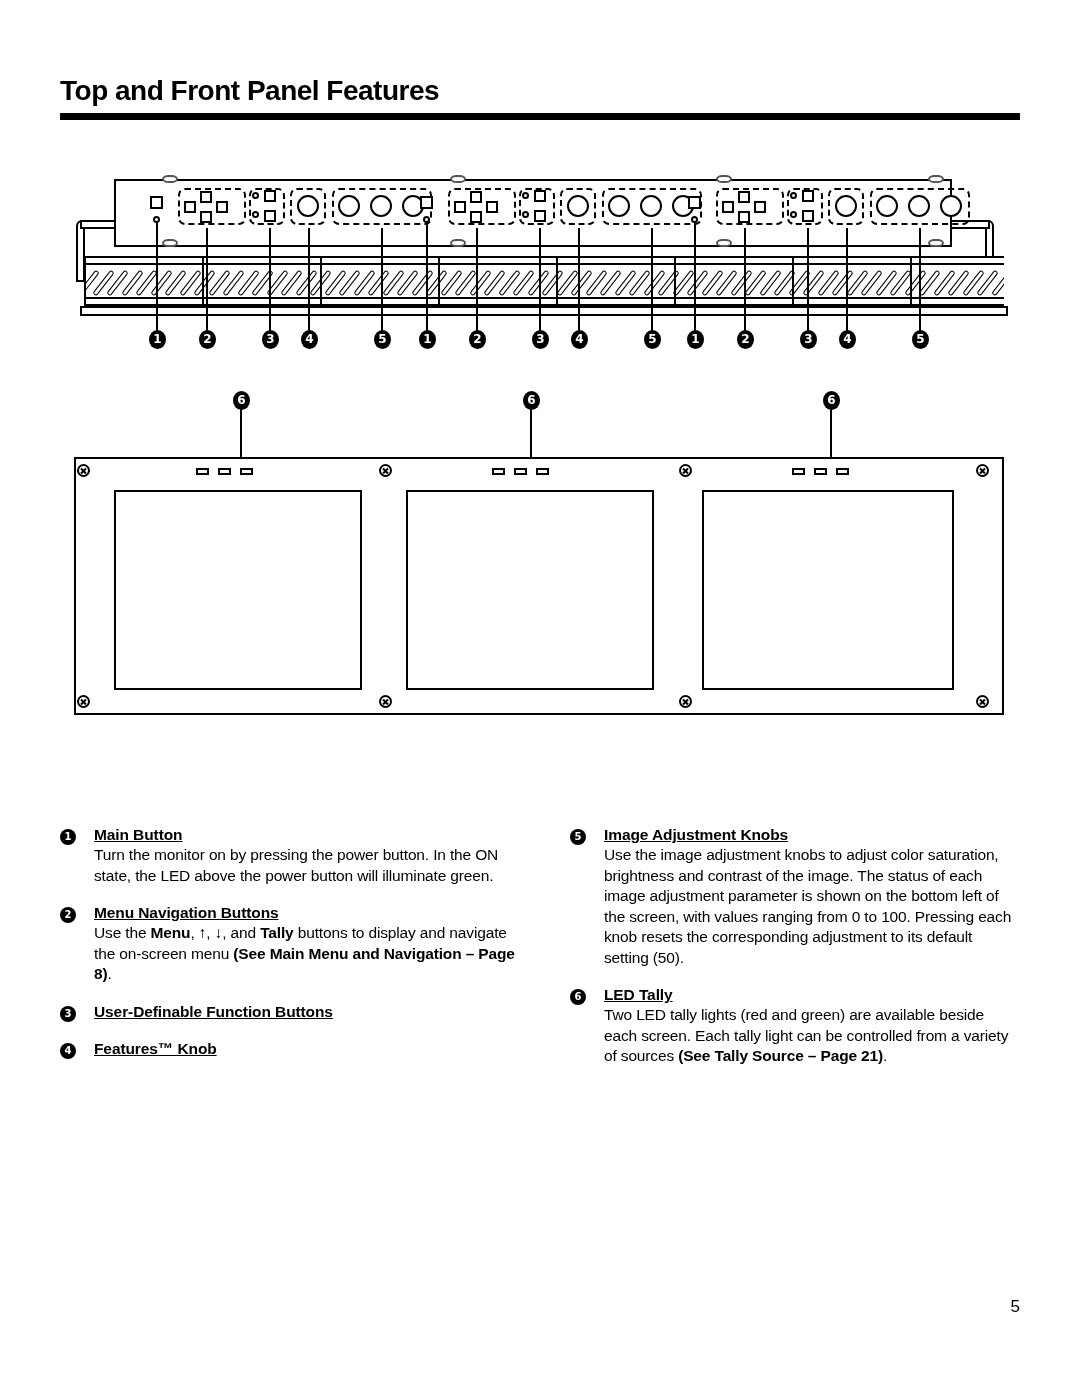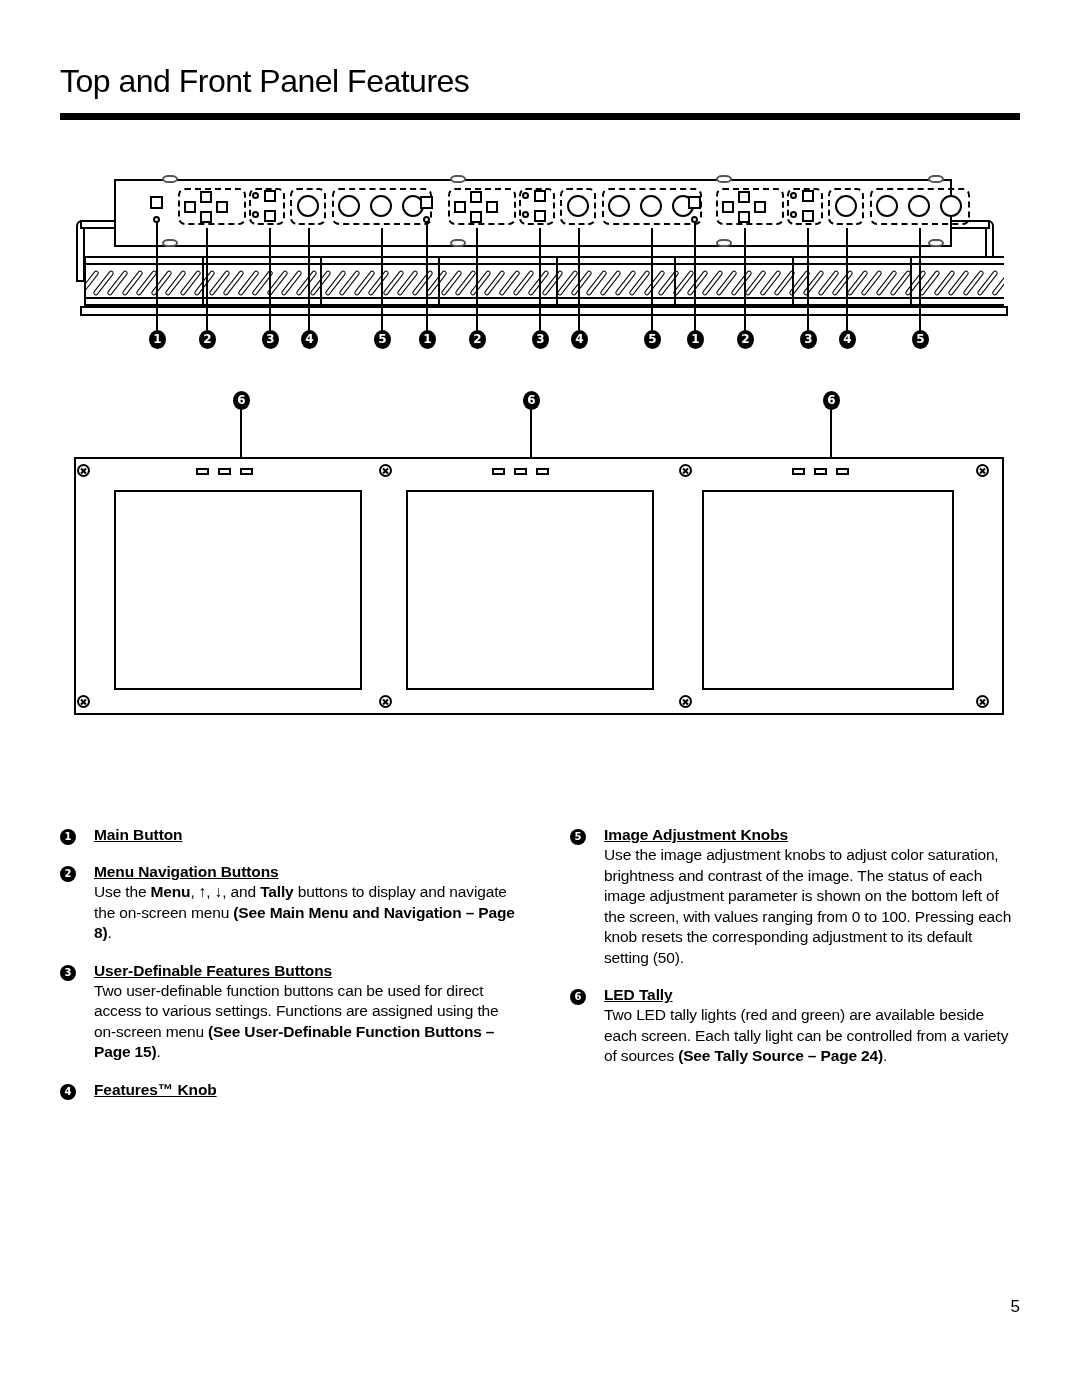--- a/index.html
+++ b/index.html
@@ -13,23 +13,23 @@
     position: relative;
     font-family: "Liberation Sans", sans-serif;
     color: #000000;
     overflow: hidden;
   }
 
   
   #page-title {
     position: absolute;
     left: 60px;
-    top: 58px;
-    font-size: 32px;
-    font-weight: normal;
+    top: 68px;
+    font-size: 28px;
+    font-weight: bold;
     letter-spacing: -0.5px;
     line-height: 46px;
     white-space: nowrap;
   }
   #title-rule {
     position: absolute;
     left: 60px;
     top: 113px;
     width: 960px;
     height: 7px;
@@ -543,40 +543,40 @@
         <div class="tally-led" style="left: 836px; top: 308px;"></div>
       </div>
   </div>
 
 </div>
 
 <div id="body-copy">
   <div class="col col-left" id="col-left">
       <div class="item">
         <div class="item-num">1</div>
-        <div class="item-content"><div class="item-head">Main Button </div></div>
+        <div class="item-content"><div class="item-head">Main Button </div><div class="item-body">Turn the monitor on by pressing the power button. In the ON state, the LED above the power button will illuminate green.</div></div>
       </div>
       <div class="item">
         <div class="item-num">2</div>
         <div class="item-content"><div class="item-head">Menu Navigation Buttons</div><div class="item-body">Use the <b>Menu</b>, ↑, ↓, and <b>Tally</b> buttons to display and navigate the on-screen menu <b>(See Main Menu and Navigation – Page 8)</b>.</div></div>
       </div>
       <div class="item">
         <div class="item-num">3</div>
-        <div class="item-content"><div class="item-head">User-Definable Features Buttons</div><div class="item-body">Two user-definable function buttons can be used for direct access to various settings. Functions are assigned using the on-screen menu <b>(See User-Definable Function Buttons – Page 15)</b>.</div></div>
+        <div class="item-content"><div class="item-head">User-Definable Function Buttons</div></div>
       </div>
       <div class="item">
         <div class="item-num">4</div>
         <div class="item-content"><div class="item-head">Features™ Knob</div></div>
       </div>
     </div>
   <div class="col col-right" id="col-right">
       <div class="item">
         <div class="item-num">5</div>
         <div class="item-content"><div class="item-head">Image Adjustment Knobs</div><div class="item-body">Use the image adjustment knobs to adjust color saturation, brightness and contrast of the image. The status of each image adjustment parameter is shown on the bottom left of the screen, with values ranging from 0 to 100. Pressing each knob resets the corresponding adjustment to its default setting (50).</div></div>
       </div>
       <div class="item">
         <div class="item-num">6</div>
-        <div class="item-content"><div class="item-head">LED Tally</div><div class="item-body">Two LED tally lights (red and green) are available beside each screen. Each tally light can be controlled from a variety of sources <b>(See Tally Source – Page 24)</b>.</div></div>
+        <div class="item-content"><div class="item-head">LED Tally</div><div class="item-body">Two LED tally lights (red and green) are available beside each screen. Each tally light can be controlled from a variety of sources <b>(See Tally Source – Page 21)</b>.</div></div>
       </div>
     </div>
 </div>
 
 <div id="page-number">5</div>
 
 </body></html>

